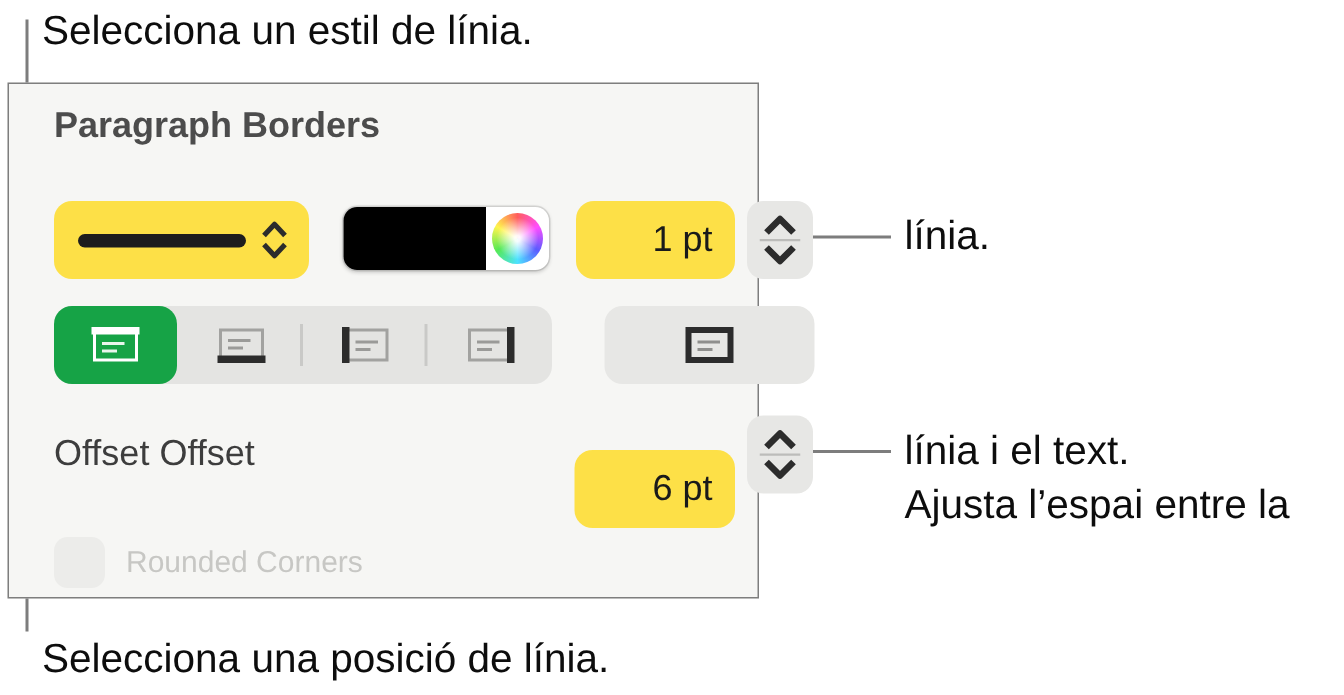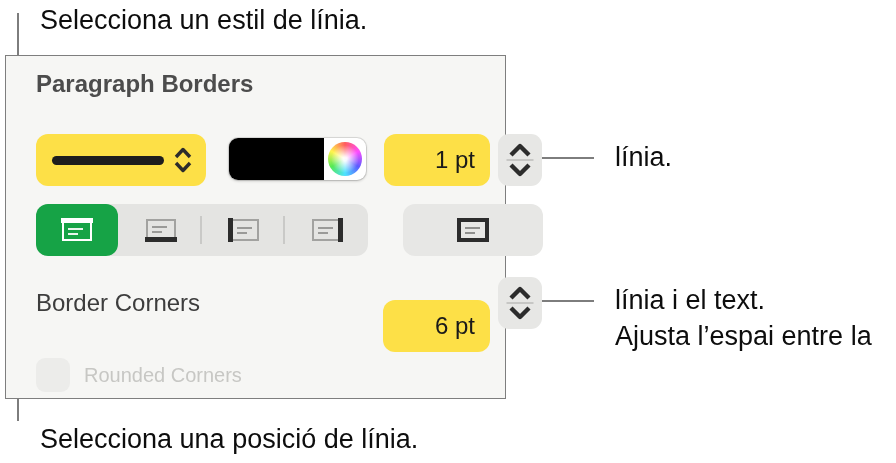--- a/index.html
+++ b/index.html
@@ -8,21 +8,20 @@
     background:#ffffff;
     font-family:"Liberation Sans", sans-serif;
     -webkit-font-smoothing:antialiased;
   }
   
   .callout-line{position:absolute;background:#7d7d7d;}
   
   .callout-text{
     position:absolute;color:#0d0d0d;font-size:27px;line-height:36px;
     white-space:nowrap;
-    margin-left:12px;
   }
   
   .panel{
     position:absolute;left:5px;top:55px;width:501px;height:344px;
     background:#f6f6f4;border:1px solid #7e7e7e;box-sizing:border-box;
   }
   .panel-title{
     position:absolute;left:30px;top:14px;
     font-size:24px;font-weight:bold;color:#4c4c4c;white-space:nowrap;
   }
@@ -191,21 +190,21 @@
   </div>
 
   <div class="all-borders-btn">
     <svg width="42" height="32" viewBox="0 0 42 32">
       <rect x="7" y="6" width="28" height="20" fill="none" stroke="#2c2c2c" stroke-width="4"></rect>
       <line x1="13" y1="14" x2="28" y2="14" stroke="#8f8f8d" stroke-width="2"></line>
       <line x1="13" y1="19" x2="23" y2="19" stroke="#8f8f8d" stroke-width="2"></line>
     </svg>
   </div>
 
-  <div class="offset-label">Border Corners</div>
+  <div class="offset-label">Offset Offset</div>
   <div class="control value-field field-offset">6 pt</div>
   <div class="stepper stepper-2">
     <svg width="44" height="52" viewBox="0 0 44 52">
       <polyline points="13,21 22,12 31,21" fill="none" stroke="#2c2c2c" stroke-width="4.4" stroke-linejoin="round"></polyline>
       <line x1="8.5" y1="26" x2="35.5" y2="26" stroke="#bcbcba" stroke-width="1.5"></line>
       <polyline points="13,31 22,40 31,31" fill="none" stroke="#2c2c2c" stroke-width="4.4" stroke-linejoin="round"></polyline>
     </svg>
   </div>
 
   <div class="checkbox"></div>

